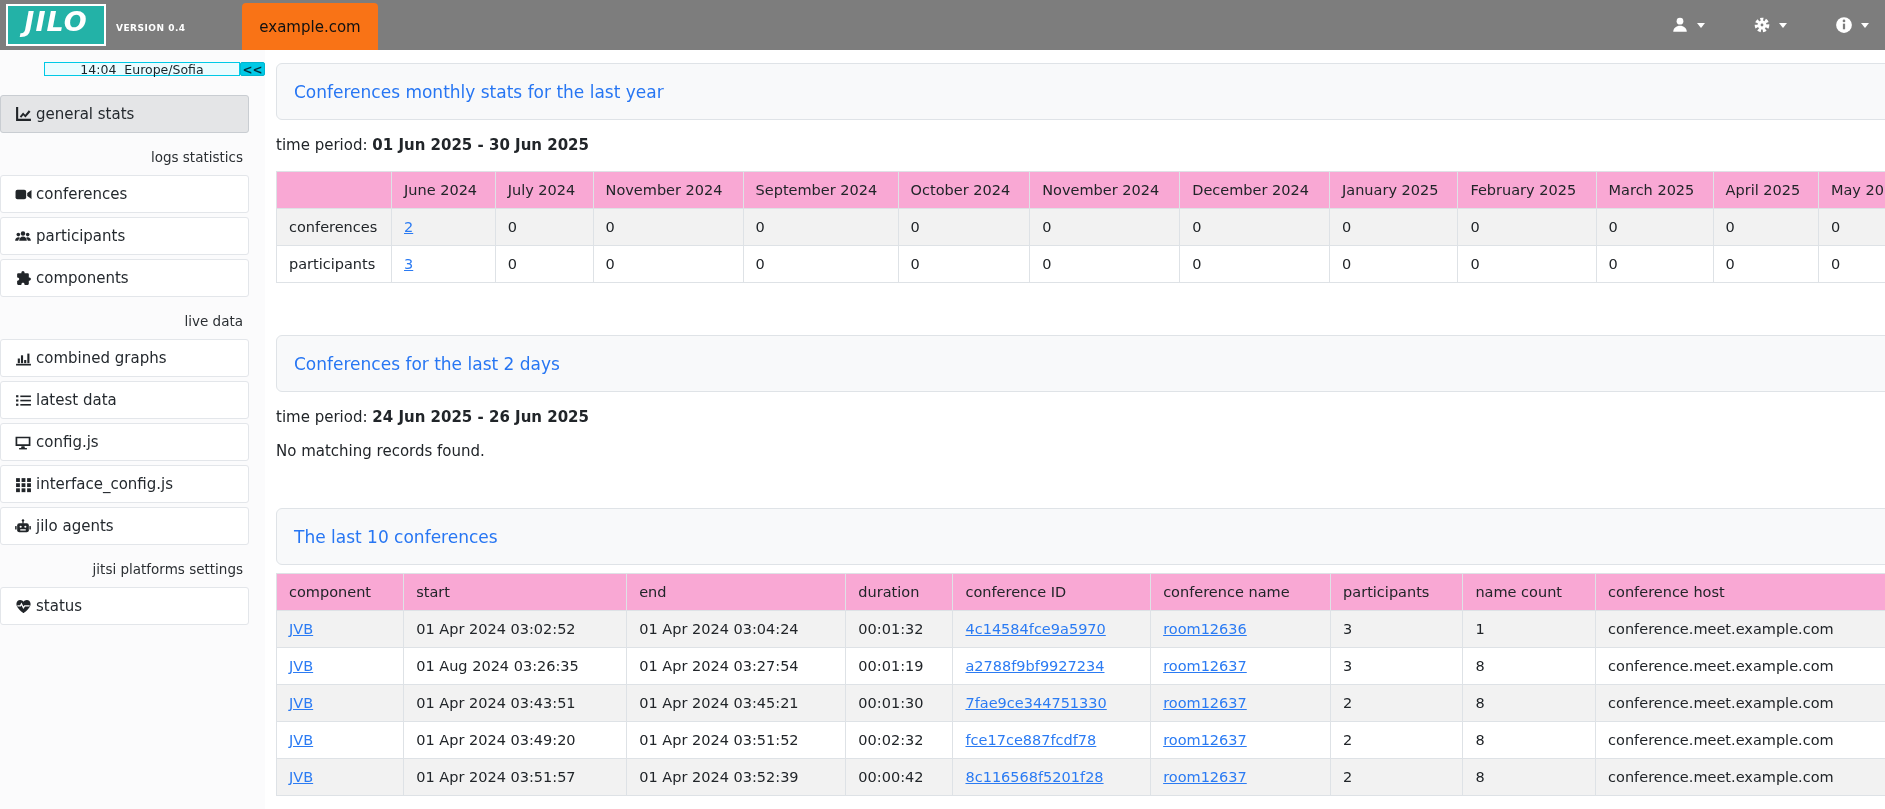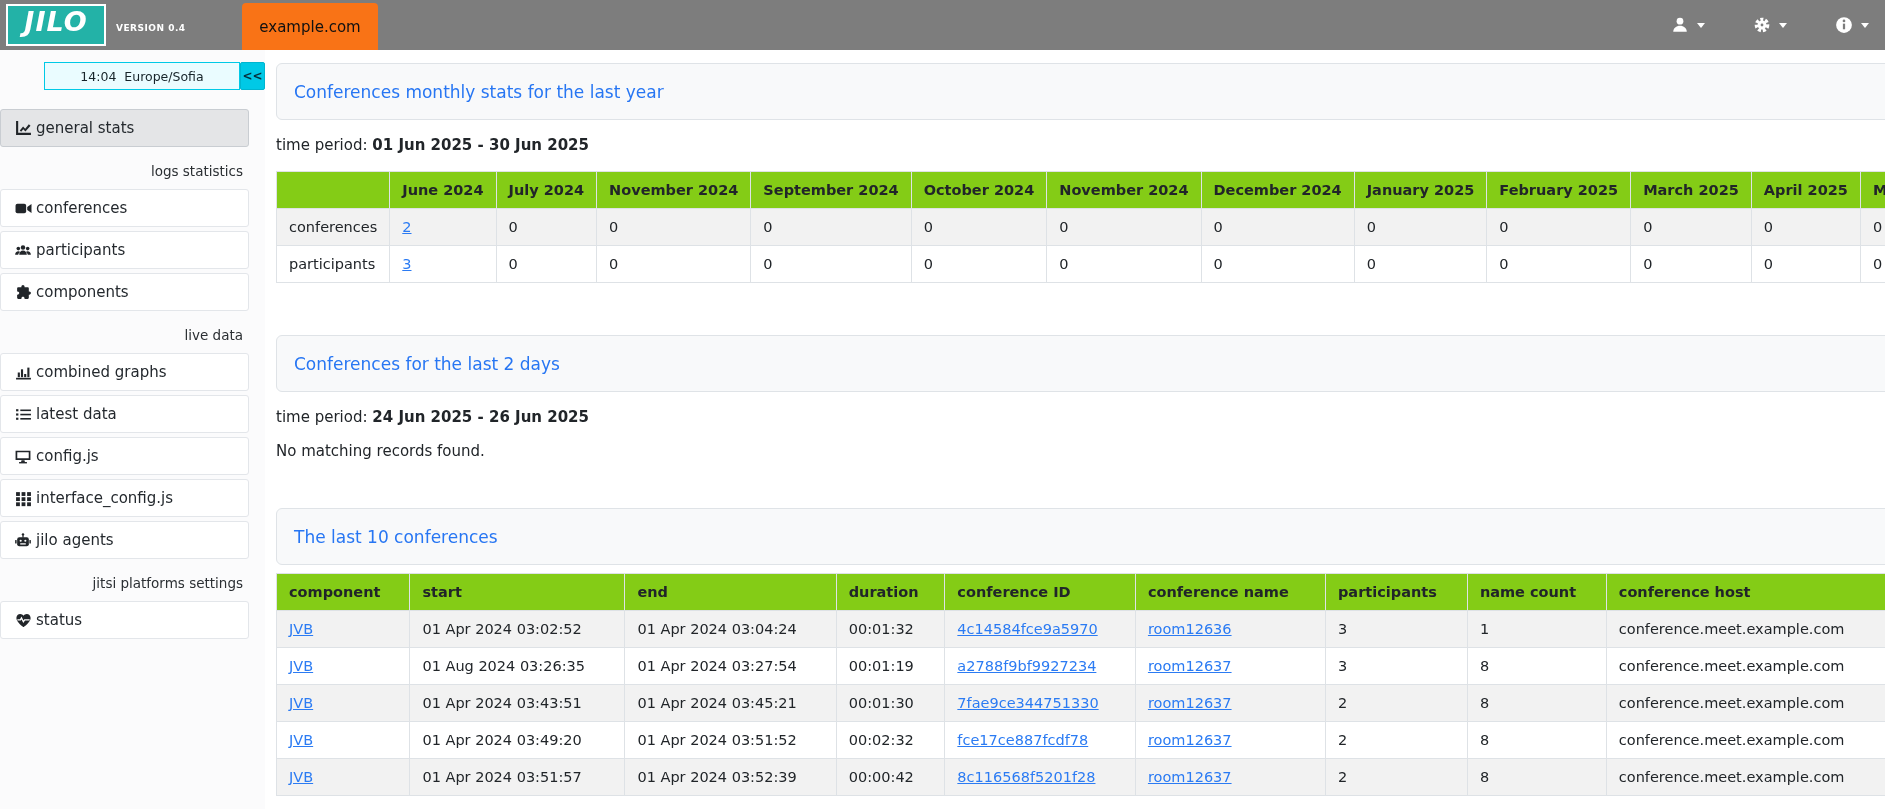--- a/index.html
+++ b/index.html
@@ -19,21 +19,21 @@
   .hdr-group { display:flex; align-items:center; gap:8px; cursor:pointer; }
   .hdr-group svg { display:block; }
   .caret { width:0; height:0; border-left:4.5px solid transparent; border-right:4.5px solid transparent; border-top:5px solid #fff; }
 
   
   .app-body { display:flex; height:759px; }
   .sidebar { width:265px; flex:0 0 265px; padding:12px 0 0 0; background:#fbfbfc; }
   .main { flex:1; padding:13px 0 0 11px; overflow:hidden; background:#fff; }
 
   
-  .time-row { display:flex; height:28px; margin-bottom:19px;padding-left:44px; }
+  .time-row { display:flex; height:14px; margin-bottom:19px;padding-left:44px; }
   .time-box { flex:1; border:1px solid #00c9e6; background:#eafcff; display:flex; align-items:center; justify-content:center;
     font-size:12.5px; color:#17242a; white-space:pre; }
   .collapse-btn { width:25px; background:#00c9e6; border:1px solid #00b5cf; color:#05303d; font-weight:bold;
     font-size:12px; cursor:pointer; font-family:inherit; border-radius:2px; }
   .menu { padding-right:16px; }
   .menu-item { display:flex; align-items:center; gap:3px; height:38px; margin-bottom:4px; padding-left:12px;
     background:#fff; border:1px solid #e3e6ea; border-radius:3px; font-size:15px; color:#24292e; cursor:pointer; }
   .menu-item.active { background:#e4e5e7; border-color:#c9cdd2; }
   .mi-icon { width:20px; display:flex; justify-content:center; color:#212529; }
   .menu-label { text-align:right; padding:12px 6px 10px 0; font-size:13.5px; color:#2b2f33; }
@@ -44,21 +44,21 @@
   .section-title { color:#2776f3; font-size:17px; cursor:pointer; }
   .time-period { margin-top:16px; font-size:15px; }
   .time-period b { font-weight:700; }
   .no-records { margin-top:16px; font-size:15px; }
   .mt-52 { margin-top:52px; }
   .mt-48 { margin-top:48px; }
 
   table.tbl { border-collapse:collapse; font-size:14.5px; }
   table.tbl th, table.tbl td { border:1px solid #dee2e6; padding:8px 12px; text-align:left; white-space:nowrap;
     font-weight:normal; height:37px; }
-  table.tbl th { font-weight:700; background:#84cc16; }
+  table.tbl th { font-weight:400; background:#f9a8d4; }
   table.tbl tbody tr:nth-child(odd) td { background:#f2f2f2; }
   table.monthly { width:1645px; margin-top:17px; }
   table.monthly th:first-child { width:115px; }
   table.last10 { width:1618px; margin-top:8px; }
   a, .tbl a { color:#2b7bf3; text-decoration:underline; cursor:pointer; }
 </style>
 </head>
 <body>
 
 <header class="app-header">

